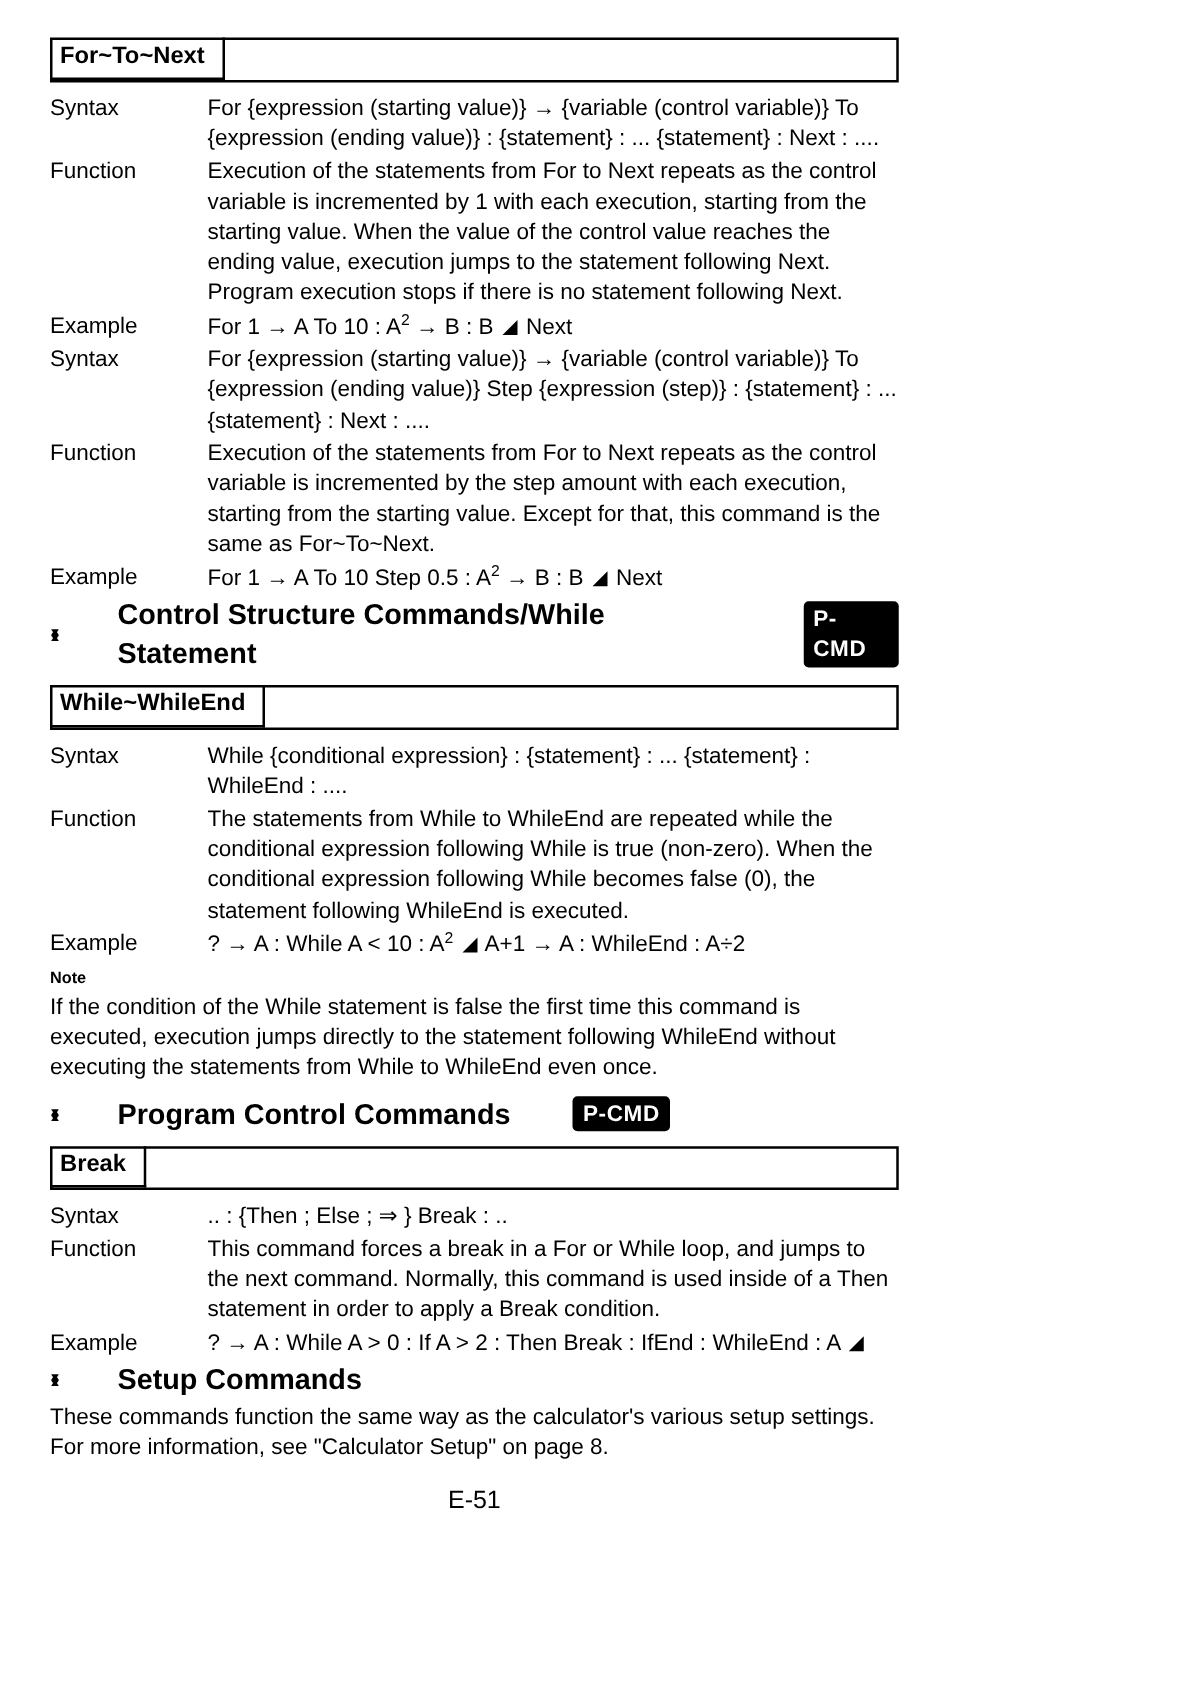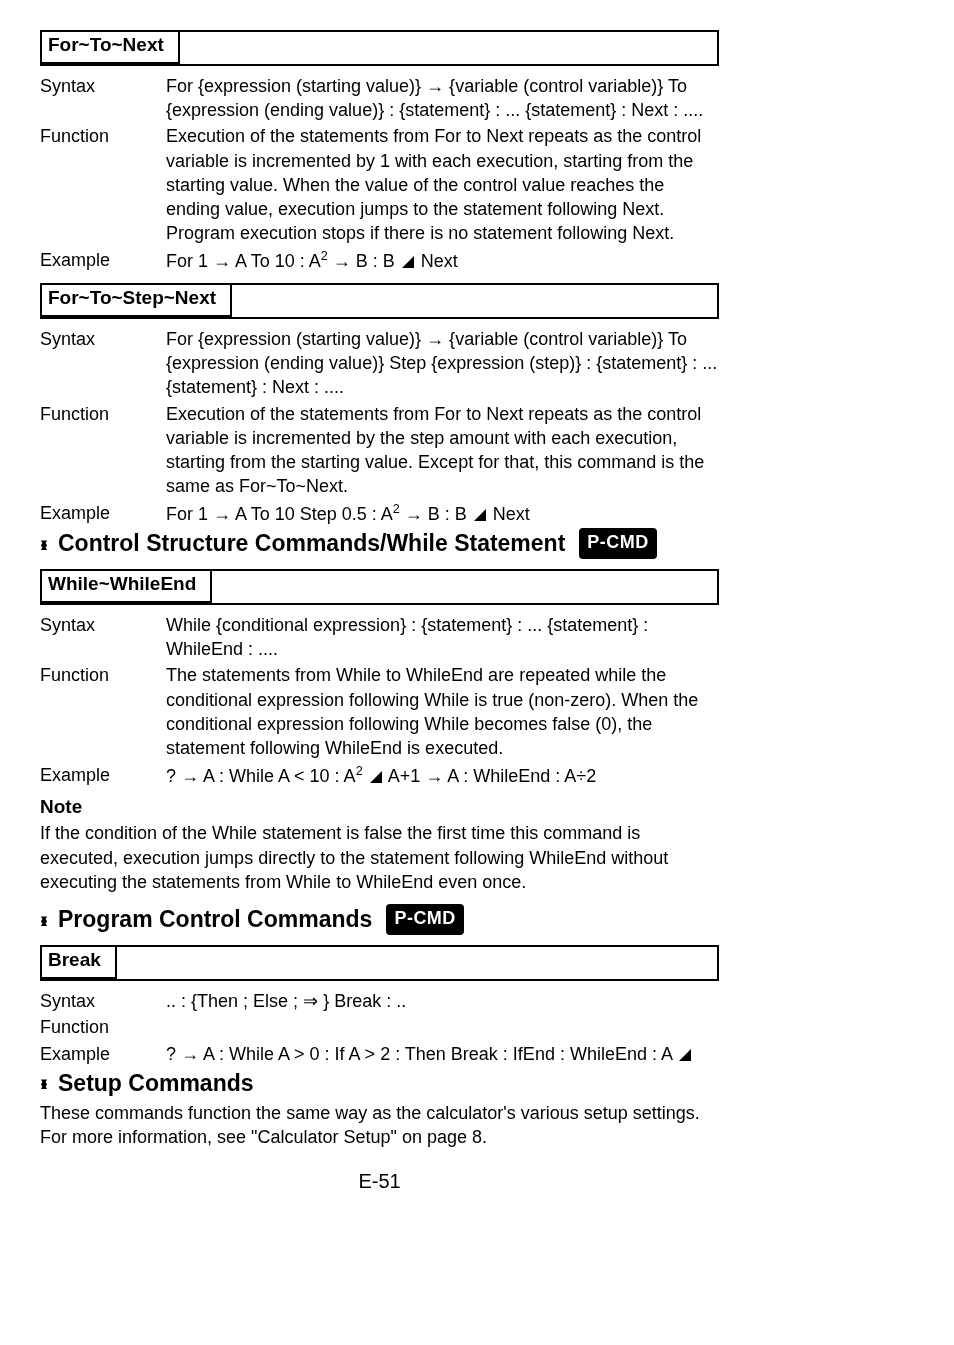--- a/index.html
+++ b/index.html
@@ -38,23 +38,25 @@
   }
   .entry-label {
     flex: 0 0 120px;
     padding-right: 6px;
   }
   .entry-body {
     flex: 1;
   }
   .section-heading {
     display: flex;
+    align-items: center;
     font-weight: bold;
     font-size: 23px;
     margin-bottom: 2px;
+    gap: 36px;
   }
   .double-chevron {
     display: inline-flex;
     align-items: center;
     margin-right: 8px;
     font-size: 24px;
     line-height: 1;
     letter-spacing: -12px;
     padding-right: 10px;
   }
@@ -66,21 +68,21 @@
     color: #ffffff;
     font-weight: bold;
     font-size: 18px;
     padding: 2px 8px;
     border-radius: 4px;
     margin-left: 14px;
     letter-spacing: 0.5px;
   }
   .note-heading {
     font-weight: bold;
-    font-size: 19px;
+    font-size: 13px;
     margin-top: 6px;
   }
   .body-text {
     margin: 2px 0 10px 0;
   }
   .page-num {
     text-align: center;
     font-size: 20px;
     margin-top: 18px;
   }
@@ -110,23 +112,20 @@
   <div class="entry-label">Function</div>
   <div class="entry-body">Execution of the statements from For to Next repeats as the control variable is incremented by 1 with each execution, starting from the starting value. When the value of the control value reaches the ending value, execution jumps to the statement following Next.  Program execution stops if there is no statement following Next.</div>
 </div>
 <div class="entry-row">
   <div class="entry-label">Example</div>
   <div class="entry-body">
     <span>For 1 → A To 10 : A</span><span class="sup">2</span><span> → B : B </span><span class="rt-tri"></span><span> Next</span>
   </div>
 </div>
 
-<div class="cmd-box">
-  <span class="title-cell">For~To~Step~Next</span>
-</div>
 <div class="entry-row">
   <div class="entry-label">Syntax</div>
   <div class="entry-body">For {expression (starting value)} → {variable (control variable)} To {expression (ending value)} Step {expression (step)} : {statement} : ... {statement} : Next : ....</div>
 </div>
 <div class="entry-row">
   <div class="entry-label">Function</div>
   <div class="entry-body">Execution of the statements from For to Next repeats as the control variable is incremented by the step amount with each execution, starting from the starting value. Except for that, this command is the same as For~To~Next.</div>
 </div>
 <div class="entry-row">
   <div class="entry-label">Example</div>
@@ -170,20 +169,21 @@
 
 <div class="cmd-box">
   <span class="title-cell">Break</span>
 </div>
 <div class="entry-row">
   <div class="entry-label">Syntax</div>
   <div class="entry-body">.. : {Then ; Else ; ⇒ } Break : ..</div>
 </div>
 <div class="entry-row">
   <div class="entry-label">Function</div>
+  <div class="entry-body">This command forces a break in a For or While loop, and jumps to the next command. Normally, this command is used inside of a Then statement in order to apply a Break condition.</div>
 </div>
 <div class="entry-row">
   <div class="entry-label">Example</div>
   <div class="entry-body">
     <span>? → A : While A &gt; 0 : If A &gt; 2 : Then Break : IfEnd : WhileEnd : A </span><span class="rt-tri"></span>
   </div>
 </div>
 
 <div class="section-heading">
   <span class="double-chevron"></span>

